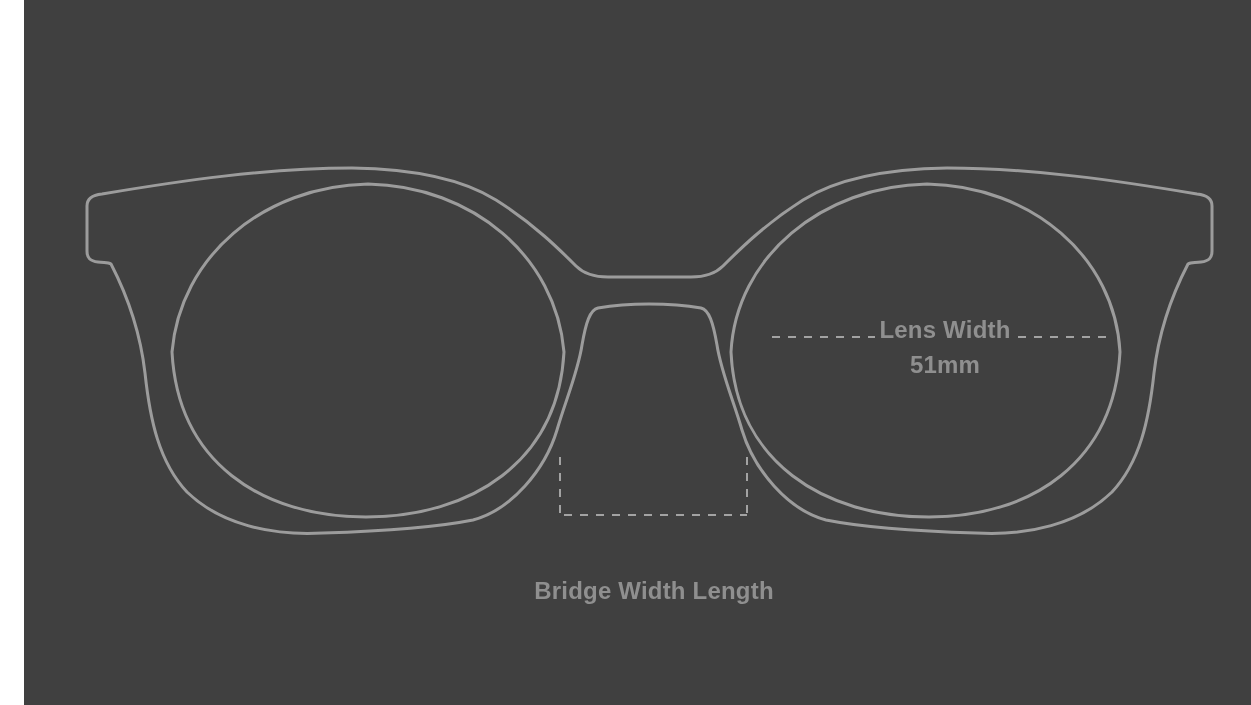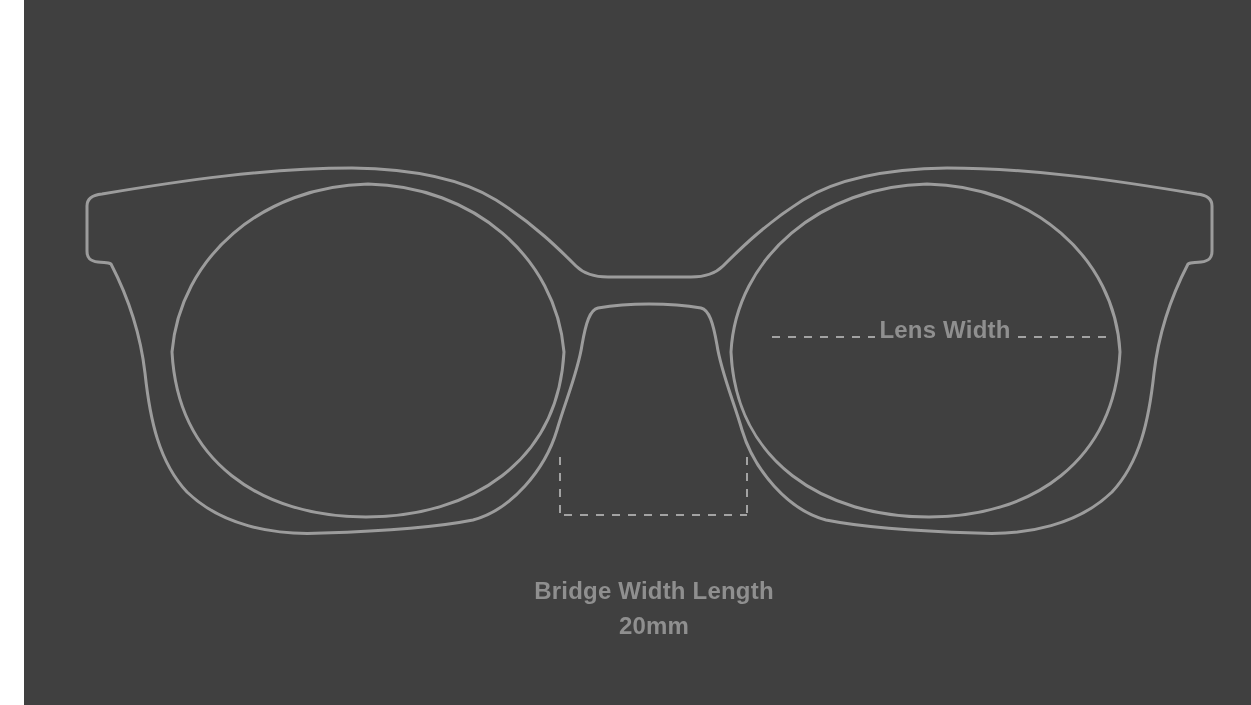--- a/index.html
+++ b/index.html
@@ -99,20 +99,20 @@
       C 712,257 798,186 903,184
       Z"></path>
 
     <path class="dash-line" d="M 748,337 H 851 M 994,337 H 1090"></path>
 
     <path class="dash-line" d="M 536,457 V 515 M 723,457 V 515 M 540,515 H 723"></path>
   </svg>
 
   <div class="measure-label label-lens-width">
     <div>Lens Width</div>
+    <div>51mm</div>
   </div>
 
   <div class="measure-label label-bridge-width">
     <div>Bridge Width Length</div>
-    <div>20mm</div>
   </div>
 
 </div>
 
 </body></html>

